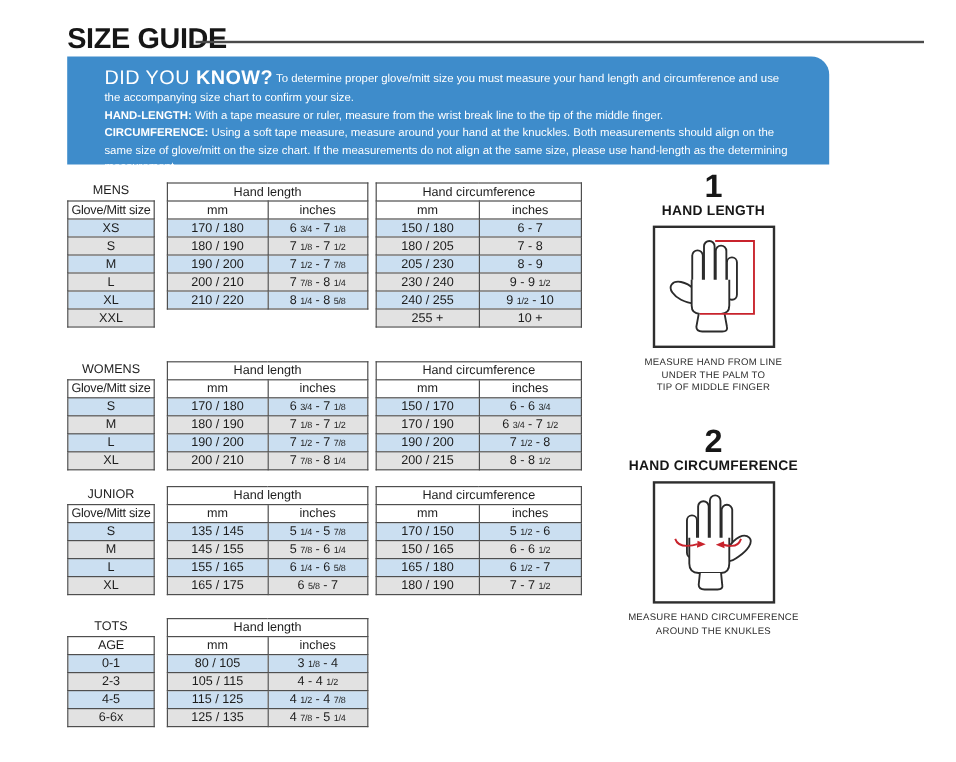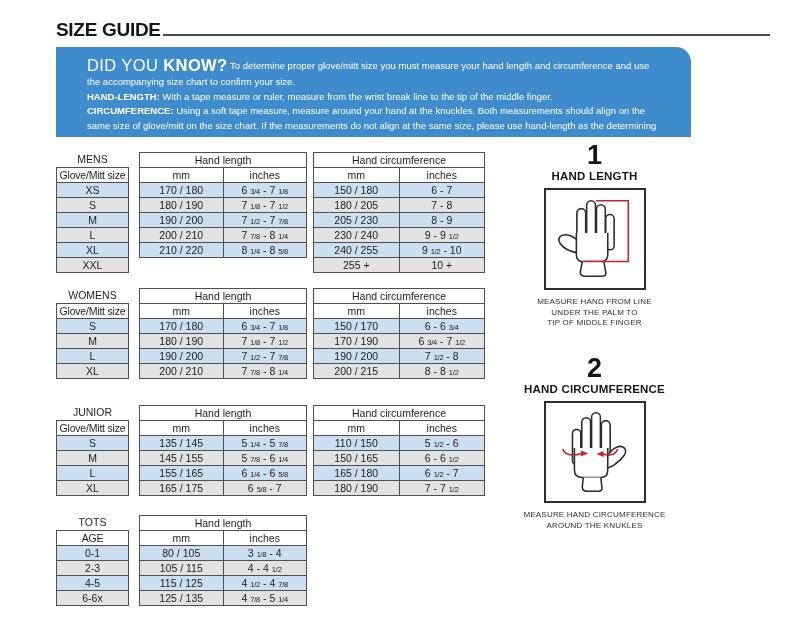--- a/index.html
+++ b/index.html
@@ -1,35 +1,35 @@
 <!DOCTYPE html>
 <html style="--accent: #3e8ccb; --row-blue: #cbdff1; --row-gray: #e2e2e2; --red: #c8232c; --border: #4f4f4f;"><head>
 <meta charset="utf-8">
 <style>
   html,body{margin:0;padding:0;background:#fff;}
   body{font-family:"Liberation Sans","DejaVu Sans",sans-serif;color:var(--ink,#1d1d1d);}
   #page{position:relative;width:797px;height:635px;background:#fff;overflow:hidden;}
 
   
-  #page-title{position:absolute;left:56px;top:19px;margin:0;font-size:19px;font-weight:bold;
+  #page-title{position:absolute;left:56px;top:19px;margin:0;font-size:24px;font-weight:bold;
     letter-spacing:-0.3px;color:#161616;}
   #title-rule{position:absolute;left:163px;top:34px;width:607px;height:2px;background:#4a4a4a;}
 
   
   #dyk{position:absolute;left:56px;top:47px;width:635px;height:90px;box-sizing:border-box;
     background:var(--accent,#3e8ccb);border-radius:0 15px 0 0;padding:9px 28px 8px 31px;}
   #dyk p{margin:0;color:#ffffff;font-size:9.5px;line-height:14.5px;}
   .dyk-big{font-size:16.5px;line-height:19px;letter-spacing:0.4px;vertical-align:-2px;}
   .dyk-bold{font-weight:bold;}
   #dyk b{font-weight:bold;}
 
   
   .size-table{position:absolute;display:flex;align-items:flex-start;}
   .pos-mens{left:56px;top:152px;}
-  .pos-womens{left:56px;top:288px;}
+  .pos-womens{left:56px;top:301px;}
   .pos-junior{left:56px;top:405px;}
   .pos-tots{left:56px;top:515px;}
 
   .size-table table{border-collapse:collapse;table-layout:fixed;}
   .size-table td,.size-table th{height:15px;padding:0 2px;box-sizing:border-box;text-align:center;
     vertical-align:middle;border:1px solid var(--border,#4f4f4f);font-size:10.5px;font-weight:normal;
     white-space:nowrap;overflow:hidden;background:#fff;color:#1d1d1d;}
   .grpA{width:72px;margin-right:10px;}
   .grpA td{width:72px;}
   .secT{margin-left:0;}
@@ -301,21 +301,21 @@
       <table class="secT sec2">
         <tbody>
           <tr>
             <th colspan="2" class="sectitle">Hand circumference</th>
           </tr>
           <tr>
             <th class="colhdr" style="width:86px">mm</th>
             <th class="colhdr" style="width:86px">inches</th>
           </tr>
           <tr>
-            <td class="row-blue">110 / 150</td>
+            <td class="row-blue">170 / 150</td>
             <td class="row-blue">5 <span class="fr">1/2</span> - 6</td>
           </tr>
           <tr>
             <td class="row-gray">150 / 165</td>
             <td class="row-gray">6 - 6 <span class="fr">1/2</span></td>
           </tr>
           <tr>
             <td class="row-blue">165 / 180</td>
             <td class="row-blue">6 <span class="fr">1/2</span> - 7</td>
           </tr>

